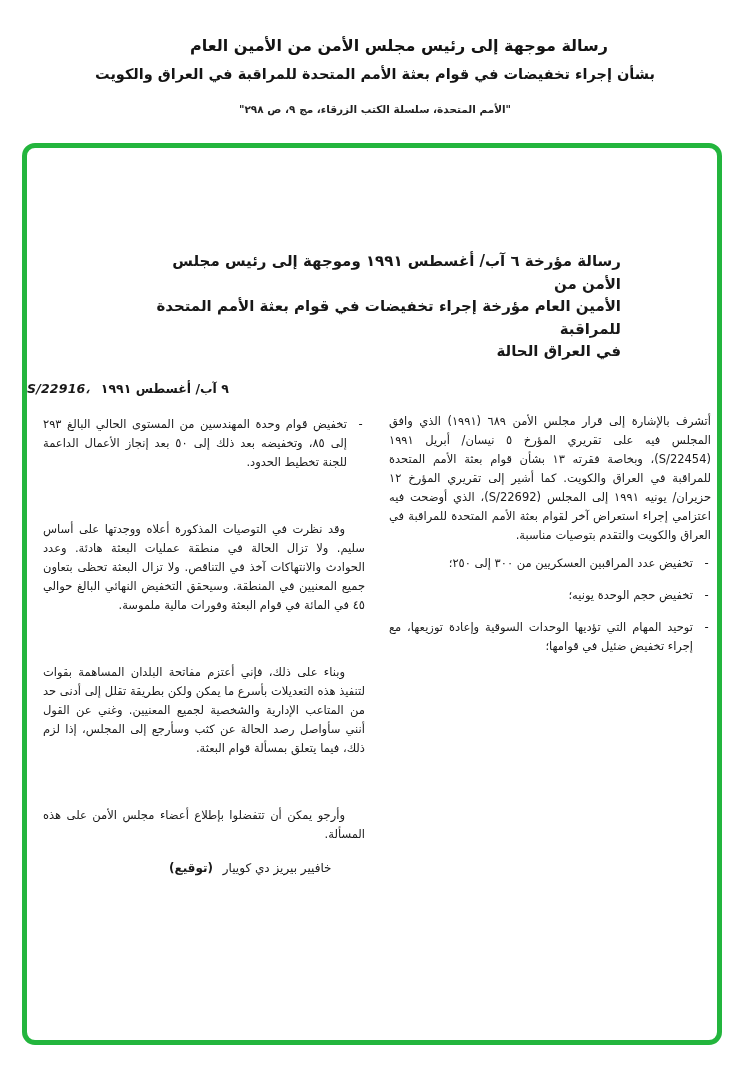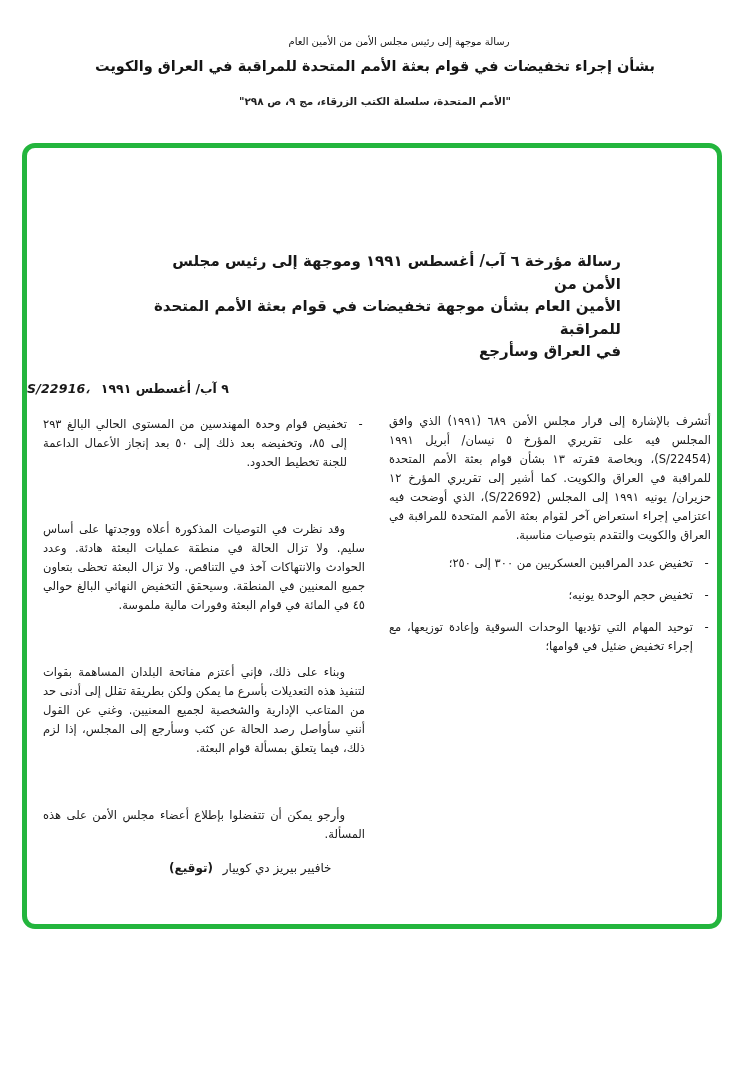--- a/index.html
+++ b/index.html
@@ -4,26 +4,26 @@
 <style>
   html,body{margin:0;padding:0;}
   body{
     width:750px;height:1067px;position:relative;background:#ffffff;
     font-family:"DejaVu Sans", sans-serif;color:#141414;overflow:hidden;
   }
   
   .page-header{
     position:absolute;top:36px;left:0;width:750px;text-align:center;direction:rtl;
   }
-  .h-line1{font-size:10px;font-weight:normal;margin-bottom:11px;margin-left:48px;}
+  .h-line1{font-size:16px;font-weight:bold;margin-bottom:11px;margin-left:48px;}
   .h-line2{font-size:14.5px;font-weight:bold;margin-bottom:21px;}
   .h-note{font-size:10.5px;font-weight:bold;color:#222;}
   
   .doc-frame{
-    position:absolute;left:22px;top:143px;width:700px;height:786px;
+    position:absolute;left:22px;top:143px;width:700px;height:902px;
     box-sizing:border-box;border:5px solid #23b53d;border-radius:13px;background:#fff;
   }
   
   .doc-title{
     direction:rtl;text-align:right;
     margin:102px 96px 0 104px;
     font-size:15px;font-weight:bold;line-height:22.5px;color:#181818;
   }
   
   .doc-date{
@@ -60,22 +60,22 @@
 <div class="page-header">
   <div class="h-line1">رسالة موجهة إلى رئيس مجلس الأمن من الأمين العام</div>
   <div class="h-line2">بشأن إجراء تخفيضات في قوام بعثة الأمم المتحدة للمراقبة في العراق والكويت</div>
   <div class="h-note">"الأمم المتحدة، سلسلة الكتب الزرقاء، مج ٩، ص ٢٩٨"</div>
 </div>
 
 <div class="doc-frame" style="border-color: rgb(35, 181, 61);">
 
   <div class="doc-title">
     <div>رسالة مؤرخة ٦ آب/ أغسطس ١٩٩١ وموجهة إلى رئيس مجلس الأمن من</div>
-    <div>الأمين العام بشأن موجهة تخفيضات في قوام بعثة الأمم المتحدة للمراقبة</div>
-    <div>في العراق وسأرجع</div>
+    <div>الأمين العام مؤرخة إجراء تخفيضات في قوام بعثة الأمم المتحدة للمراقبة</div>
+    <div>في العراق الحالة</div>
   </div>
 
   <div class="doc-date">
     <span class="sym">S/22916،</span>
     <span class="dt">٩ آب/ أغسطس ١٩٩١</span>
   </div>
 
   <div class="columns">
 
     <div class="col">

